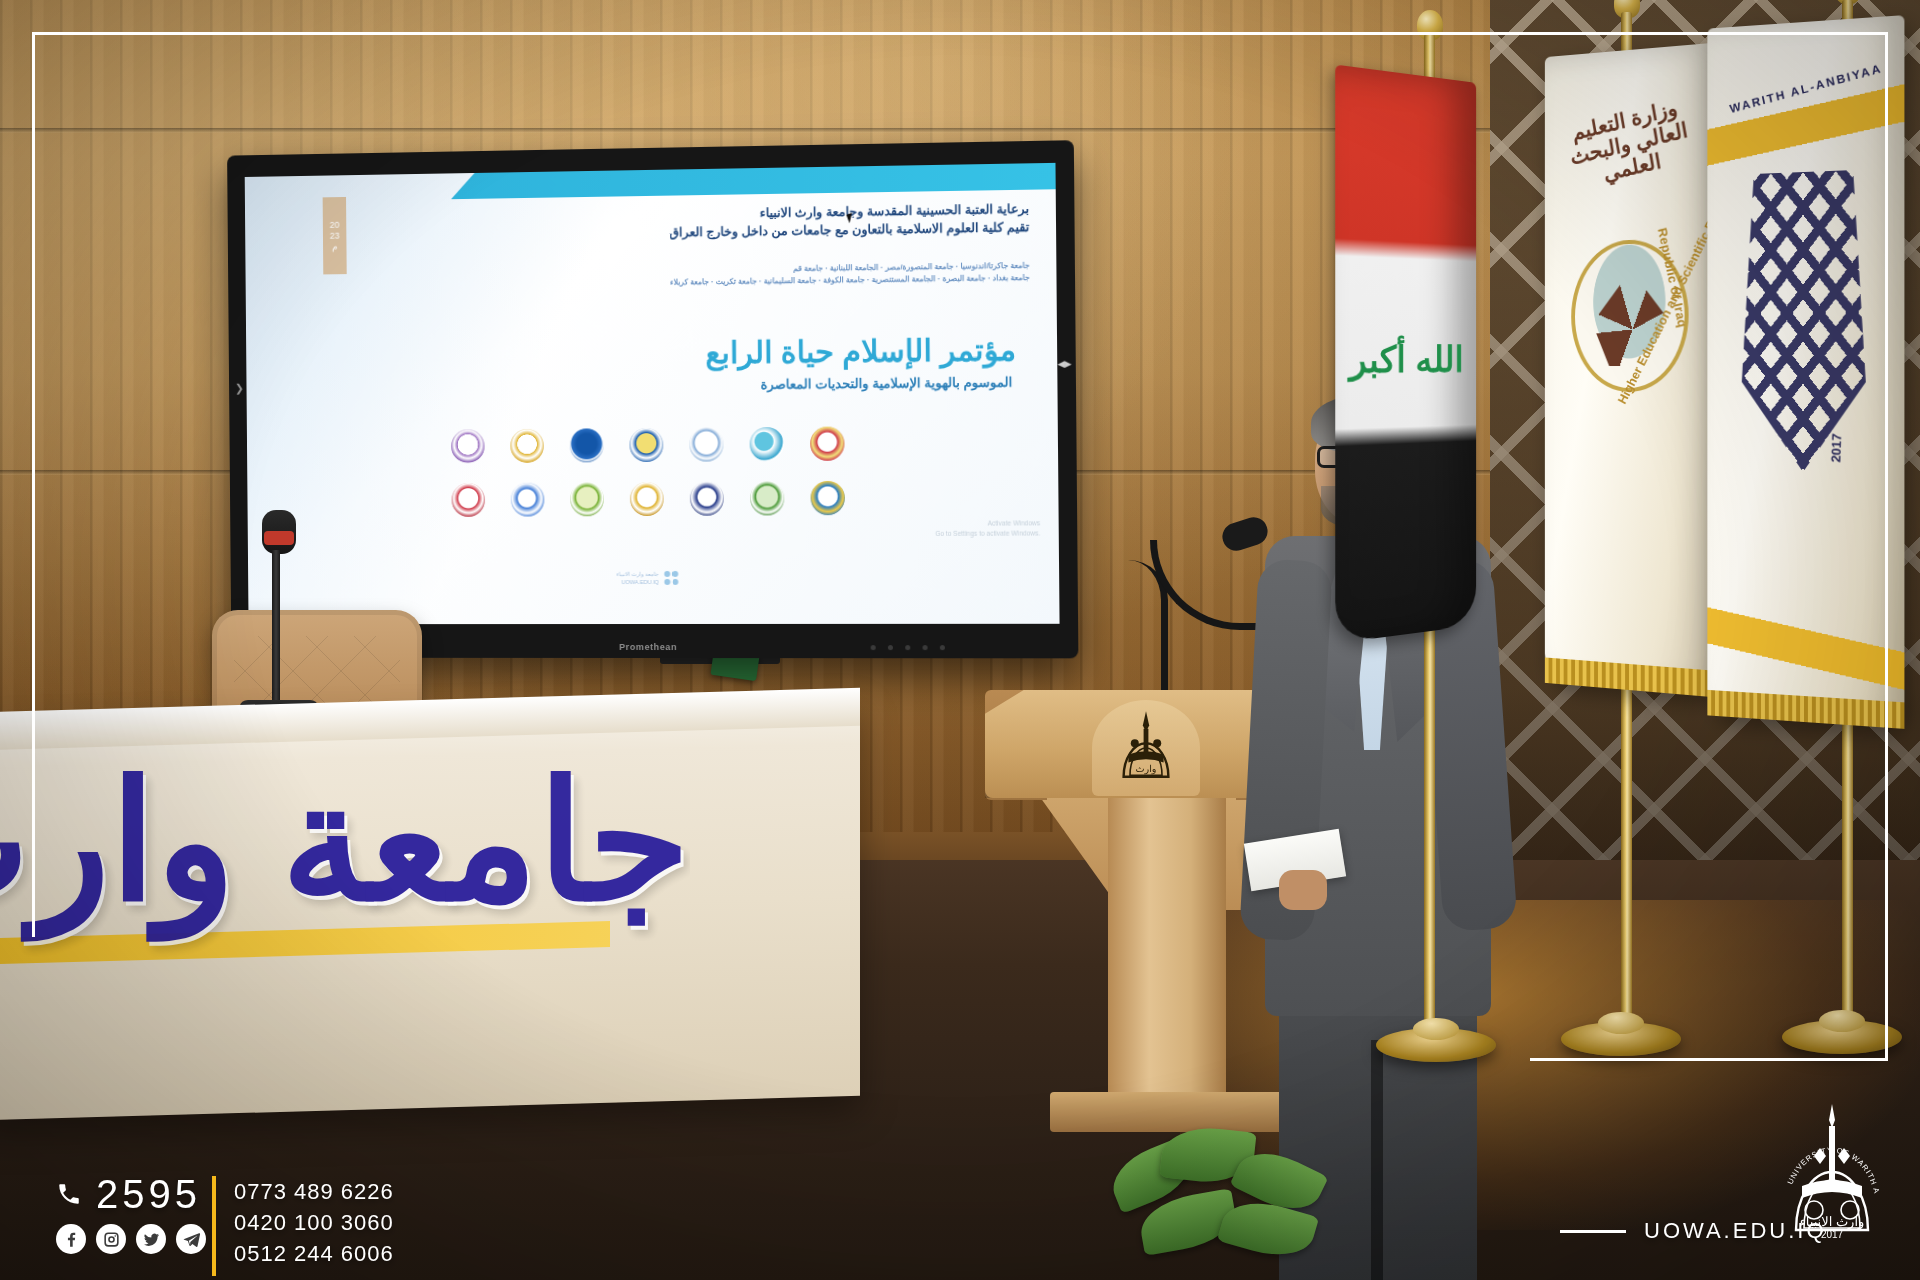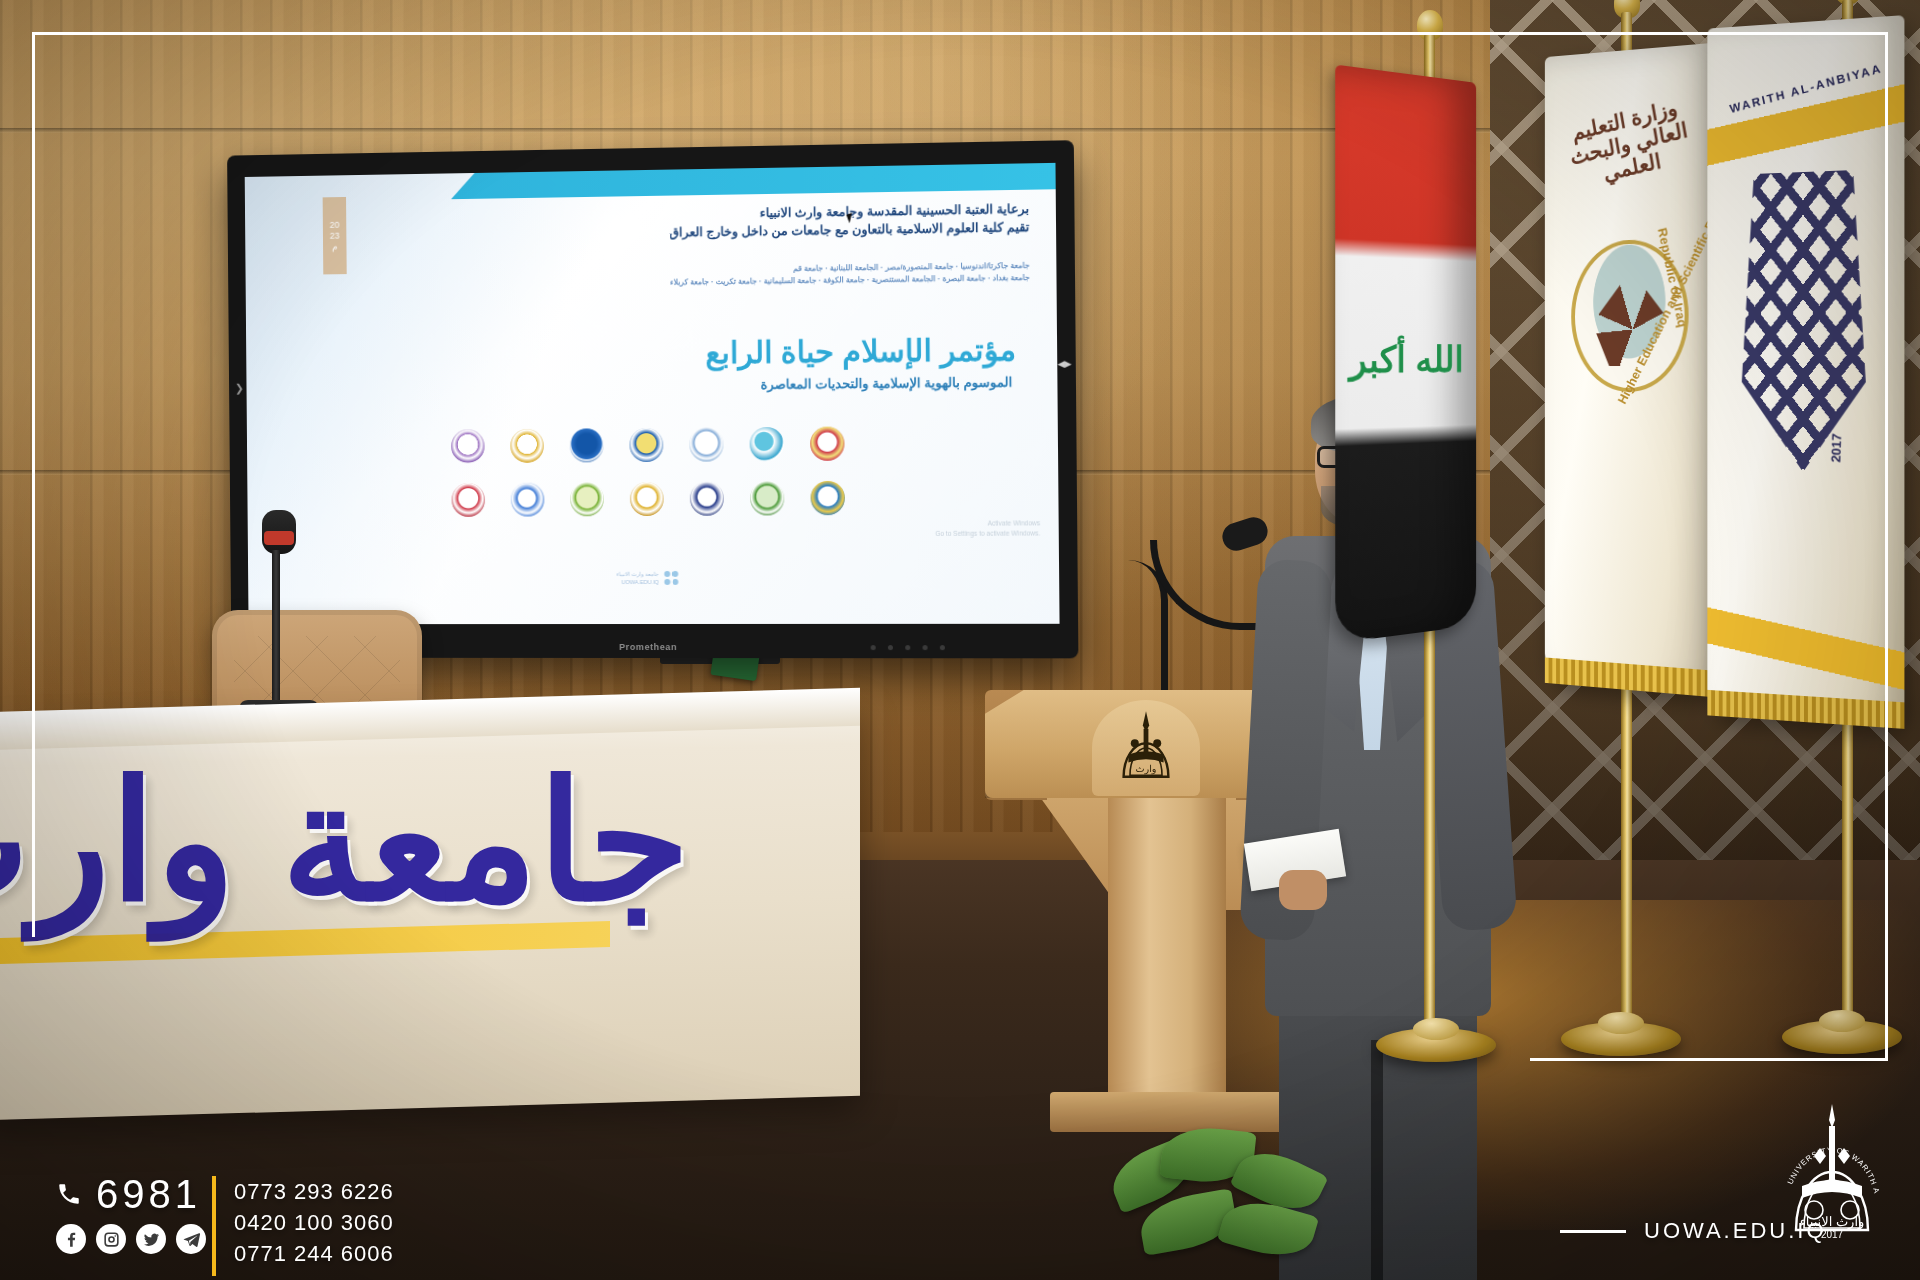--- a/index.html
+++ b/index.html
@@ -650,29 +650,29 @@
     <div class="ln bot"></div>
   </div>
 
   <div class="contact">
     <div class="c-phone-row">
       <span class="c-phone-icon">
         <svg viewBox="0 0 24 24" width="26" height="26" fill="#ffffff" aria-hidden="true">
           <path d="M6.6 10.8c1.4 2.8 3.8 5.1 6.6 6.6l2.2-2.2c.3-.3.7-.4 1-.2 1.2.4 2.4.6 3.6.6.6 0 1 .4 1 1V20c0 .6-.4 1-1 1C10.6 21 3 13.4 3 4c0-.6.4-1 1-1h3.5c.6 0 1 .4 1 1 0 1.3.2 2.5.6 3.6.1.4 0 .8-.2 1.1l-2.3 2.1z"></path>
         </svg>
       </span>
-      <span class="c-5751">6981</span>
+      <span class="c-5751">2595</span>
     </div>
 
     <div class="c-divider"></div>
 
     <div class="c-numbers">
-      <div>0773 293 6226</div>
+      <div>0773 489 6226</div>
       <div>0420 100 3060</div>
-      <div>0771 244 6006</div>
+      <div>0512 244 6006</div>
     </div>
 
     <div class="c-socials">
       <span class="si">
         <svg viewBox="0 0 24 24" aria-hidden="true">
             <path d="M13.5 21v-8h2.7l.4-3.1h-3.1V7.9c0-.9.25-1.5 1.55-1.5h1.65V3.6C16.4 3.55 15.4 3.45 14.25 3.45c-2.4 0-4.05 1.47-4.05 4.17V9.9H7.5V13h2.7v8h3.3z"></path>
           </svg>
       </span>
       <span class="si">
         <svg viewBox="0 0 24 24" aria-hidden="true">

